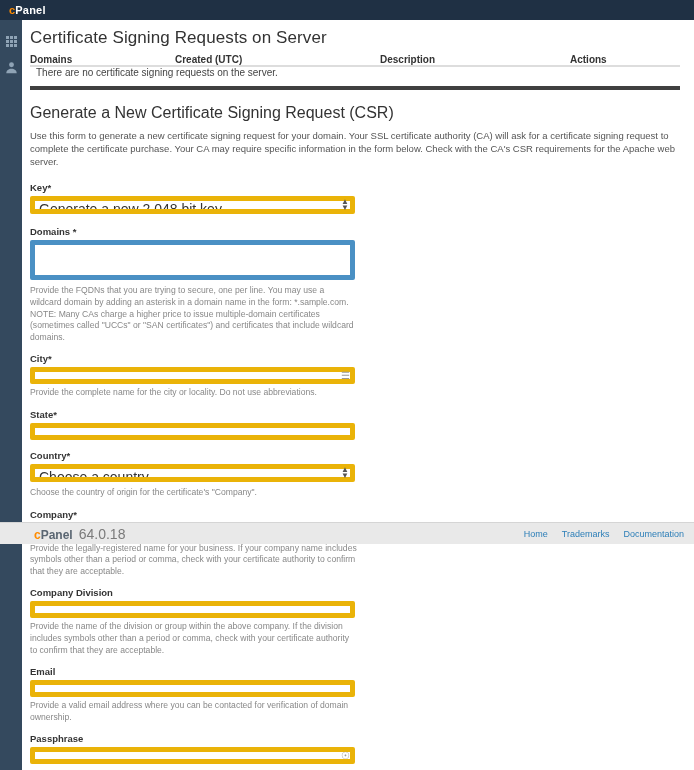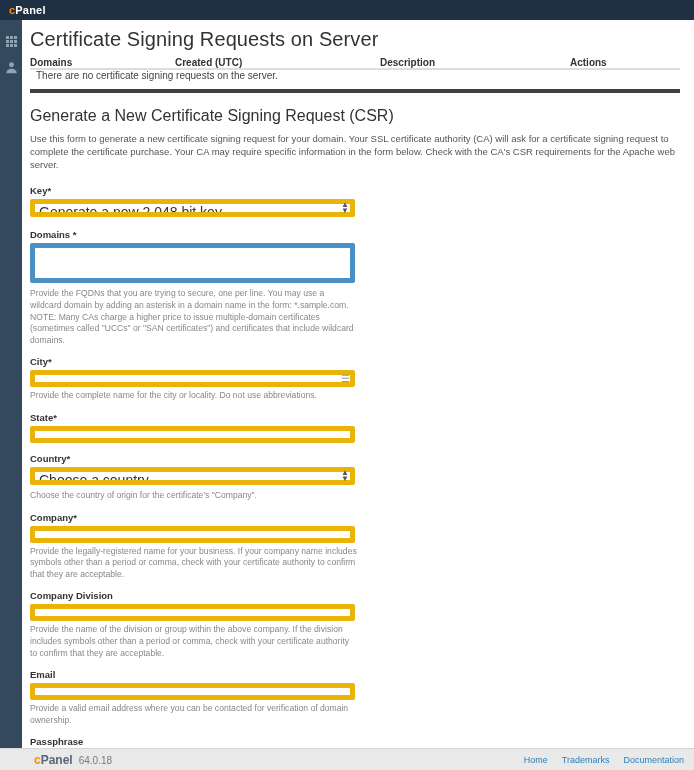--- a/index.html
+++ b/index.html
@@ -7,21 +7,21 @@
     margin: 0; padding: 0;
     width: 694px; height: 770px;
     background: #fff;
     font-family: "Liberation Sans", sans-serif;
     font-size: 11px;
     color: #333;
     overflow: hidden;
   }
   #app {
     position: relative;
-    width: 694px; height: 770px;
+    width: 694px; height: 544px;
     background: #0f172a;
   }
 
   
   .topbar {
     position: absolute; top: 0; left: 0;
     width: 694px; height: 20px;
     background: #1f3044;
     display: flex; align-items: center;
   }
@@ -57,21 +57,21 @@
   .user-ico svg { display: block; }
 
   
   .content {
     position: absolute; top: 20px; left: 22px;
     width: 672px; height: 750px;
     background: #fff;
     overflow: hidden;
   }
   .page-title {
-    font-size: 20px;
+    font-size: 17px;
     font-weight: normal;
     color: #333;
     margin: 8px 0 6px 8px;
     letter-spacing: .1px;
   }
 
   
   .csr-table { width: 650px; margin-left: 8px; }
   .csr-head {
     display: flex;
@@ -172,21 +172,21 @@
     display: flex;
     align-items: center;
     justify-content: space-between;
     padding: 0 10px 0 34px;
   }
   .footer-left { display: flex; align-items: baseline; gap: 6px; }
   .footer-logo {
     font-size: 12px; font-weight: bold; color: #5a6672;
   }
   .footer-logo .c { color: #ff8c00; }
-  .footer-version { font-size: 10px; color: #7a7a7a; }
+  .footer-version { font-size: 14px; color: #7a7a7a; }
   .footer-links { display: flex; gap: 14px; justify-content: center; }
   .footer-links a {
     font-size: 9px; color: #2d7fb8; text-decoration: none;
   }
 </style>
 </head>
 <body>
 
 <div id="app">
 

